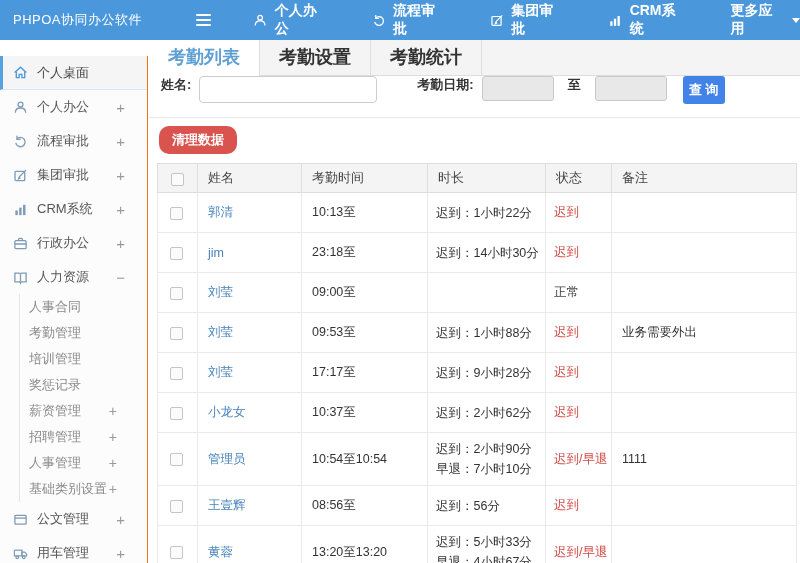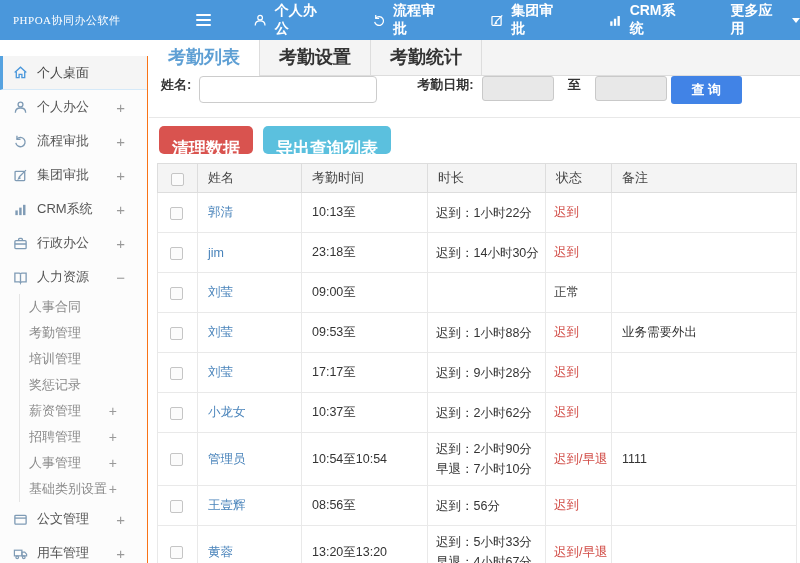--- a/index.html
+++ b/index.html
@@ -1,21 +1,21 @@
 <!DOCTYPE html>
 <html><head>
 <meta charset="utf-8">
 <style>
   * { margin:0; padding:0; box-sizing:border-box; }
   html,body { width:800px; height:563px; overflow:hidden; background:#fff;
     font-family:"Liberation Sans","DejaVu Sans",sans-serif; }
 
   
   .topbar { height:40px; background:#4a97db; display:flex; align-items:center; color:#fff; }
-  .topbar .title { width:186px; padding-left:13px; font-size:11px; font-weight:500; letter-spacing:.5px;font-family:Liberation Serif, serif; }
+  .topbar .title { width:186px; padding-left:13px; font-size:13px; font-weight:500; letter-spacing:.5px; }
   .menu-btn { display:flex; flex-direction:column; gap:3px; margin-left:16px; cursor:pointer; }
   .menu-btn span { width:15px; height:2px; background:#fff; border-radius:1px; }
   .topnav { display:flex; align-items:center; margin-left:42px; gap:44px; }
   .topnav-item { display:flex; align-items:center; gap:7px; font-size:14px; font-weight:600; cursor:pointer; }
   .topnav-item svg { display:block; }
   .caret { width:0; height:0; border-left:4px solid transparent; border-right:4px solid transparent; border-top:5px solid #fff; margin-left:2px; }
 
   
   .sidebar { position:absolute; left:0; top:56px; width:148px; height:523px;
     background:#fcfcfc; border-right:1px solid #f97316;text-align:right; }
@@ -41,26 +41,26 @@
 
   .filterbar { height:42px; background:#fff; border-bottom:1px solid #e8e8e8;
     display:flex; padding-left:12px; font-size:13px; color:#333; }
   .filterbar label { font-weight:bold; }
   .name-input { width:178px; height:27px; border:1px solid #ccc; border-radius:4px;
     margin-left:8px; padding:0 8px; font-size:13px; }
   .date-label { margin-left:40px; }
   .date-input { width:72px; height:25px; border:1px solid #c9c9c9; border-radius:3px;
     background:#e8e8e8; margin-left:8px; }
   .to-label { margin:0 6px 0 14px; font-weight:bold; }
-  .search-btn { margin-left:4px; width:71px; height:28px; background:#4183e6; color:#fff;
+  .search-btn { margin-left:16px; width:42px; height:28px; background:#4183e6; color:#fff;
     border:none; border-radius:3px; font-size:13px; font-weight:bold; cursor:pointer; }
 
   .actions { padding:8px 12px 9px 10px; display:flex; gap:10px; }
-  .btn { height:28px; padding:11px 13px; border:none; border-radius:5px; color:#fff;
-    font-size:17px; font-weight:bold; cursor:pointer; }
+  .btn { height:28px; padding:4px 13px; border:none; border-radius:10px; color:#fff;
+    font-size:13px; font-weight:bold; cursor:pointer; }
   .btn-danger { background:#d9534f; }
   .btn-info  { background:#5bc0de; }
 
   
   table { border-collapse:collapse; table-layout:fixed; width:640px; margin-left:8px; }
   col.c-check { width:40px; } col.c-name { width:104px; } col.c-time { width:126px; }
   col.c-dur { width:118px; } col.c-status { width:66px; }
   th { background:#f4f4f4; border:1px solid #ddd; height:29px; font-weight:normal;
     color:#444; text-align:left; padding-left:10px; font-size:13px; }
   td { border:1px solid #e9e9e9; height:40px; padding:6px 2px 6px 10px; font-size:12.5px;
@@ -242,21 +242,20 @@
     <input class="name-input" type="text" value="" style="">
     <label class="date-label">考勤日期:</label>
     <input class="date-input" type="text" value="" style="">
     <span class="to-label">至</span>
     <input class="date-input" type="text" value="" style="">
     <button class="search-btn">查 询</button>
   </div>
 
   <div class="actions">
     <button class="btn btn-danger">清理数据</button>
-    <button class="btn btn-info">导出查询列表</button>
   </div>
 
   <table>
     <colgroup>
         <col class="c-check">
         <col class="c-name">
         <col class="c-time">
         <col class="c-dur">
         <col class="c-status">
         <col>

